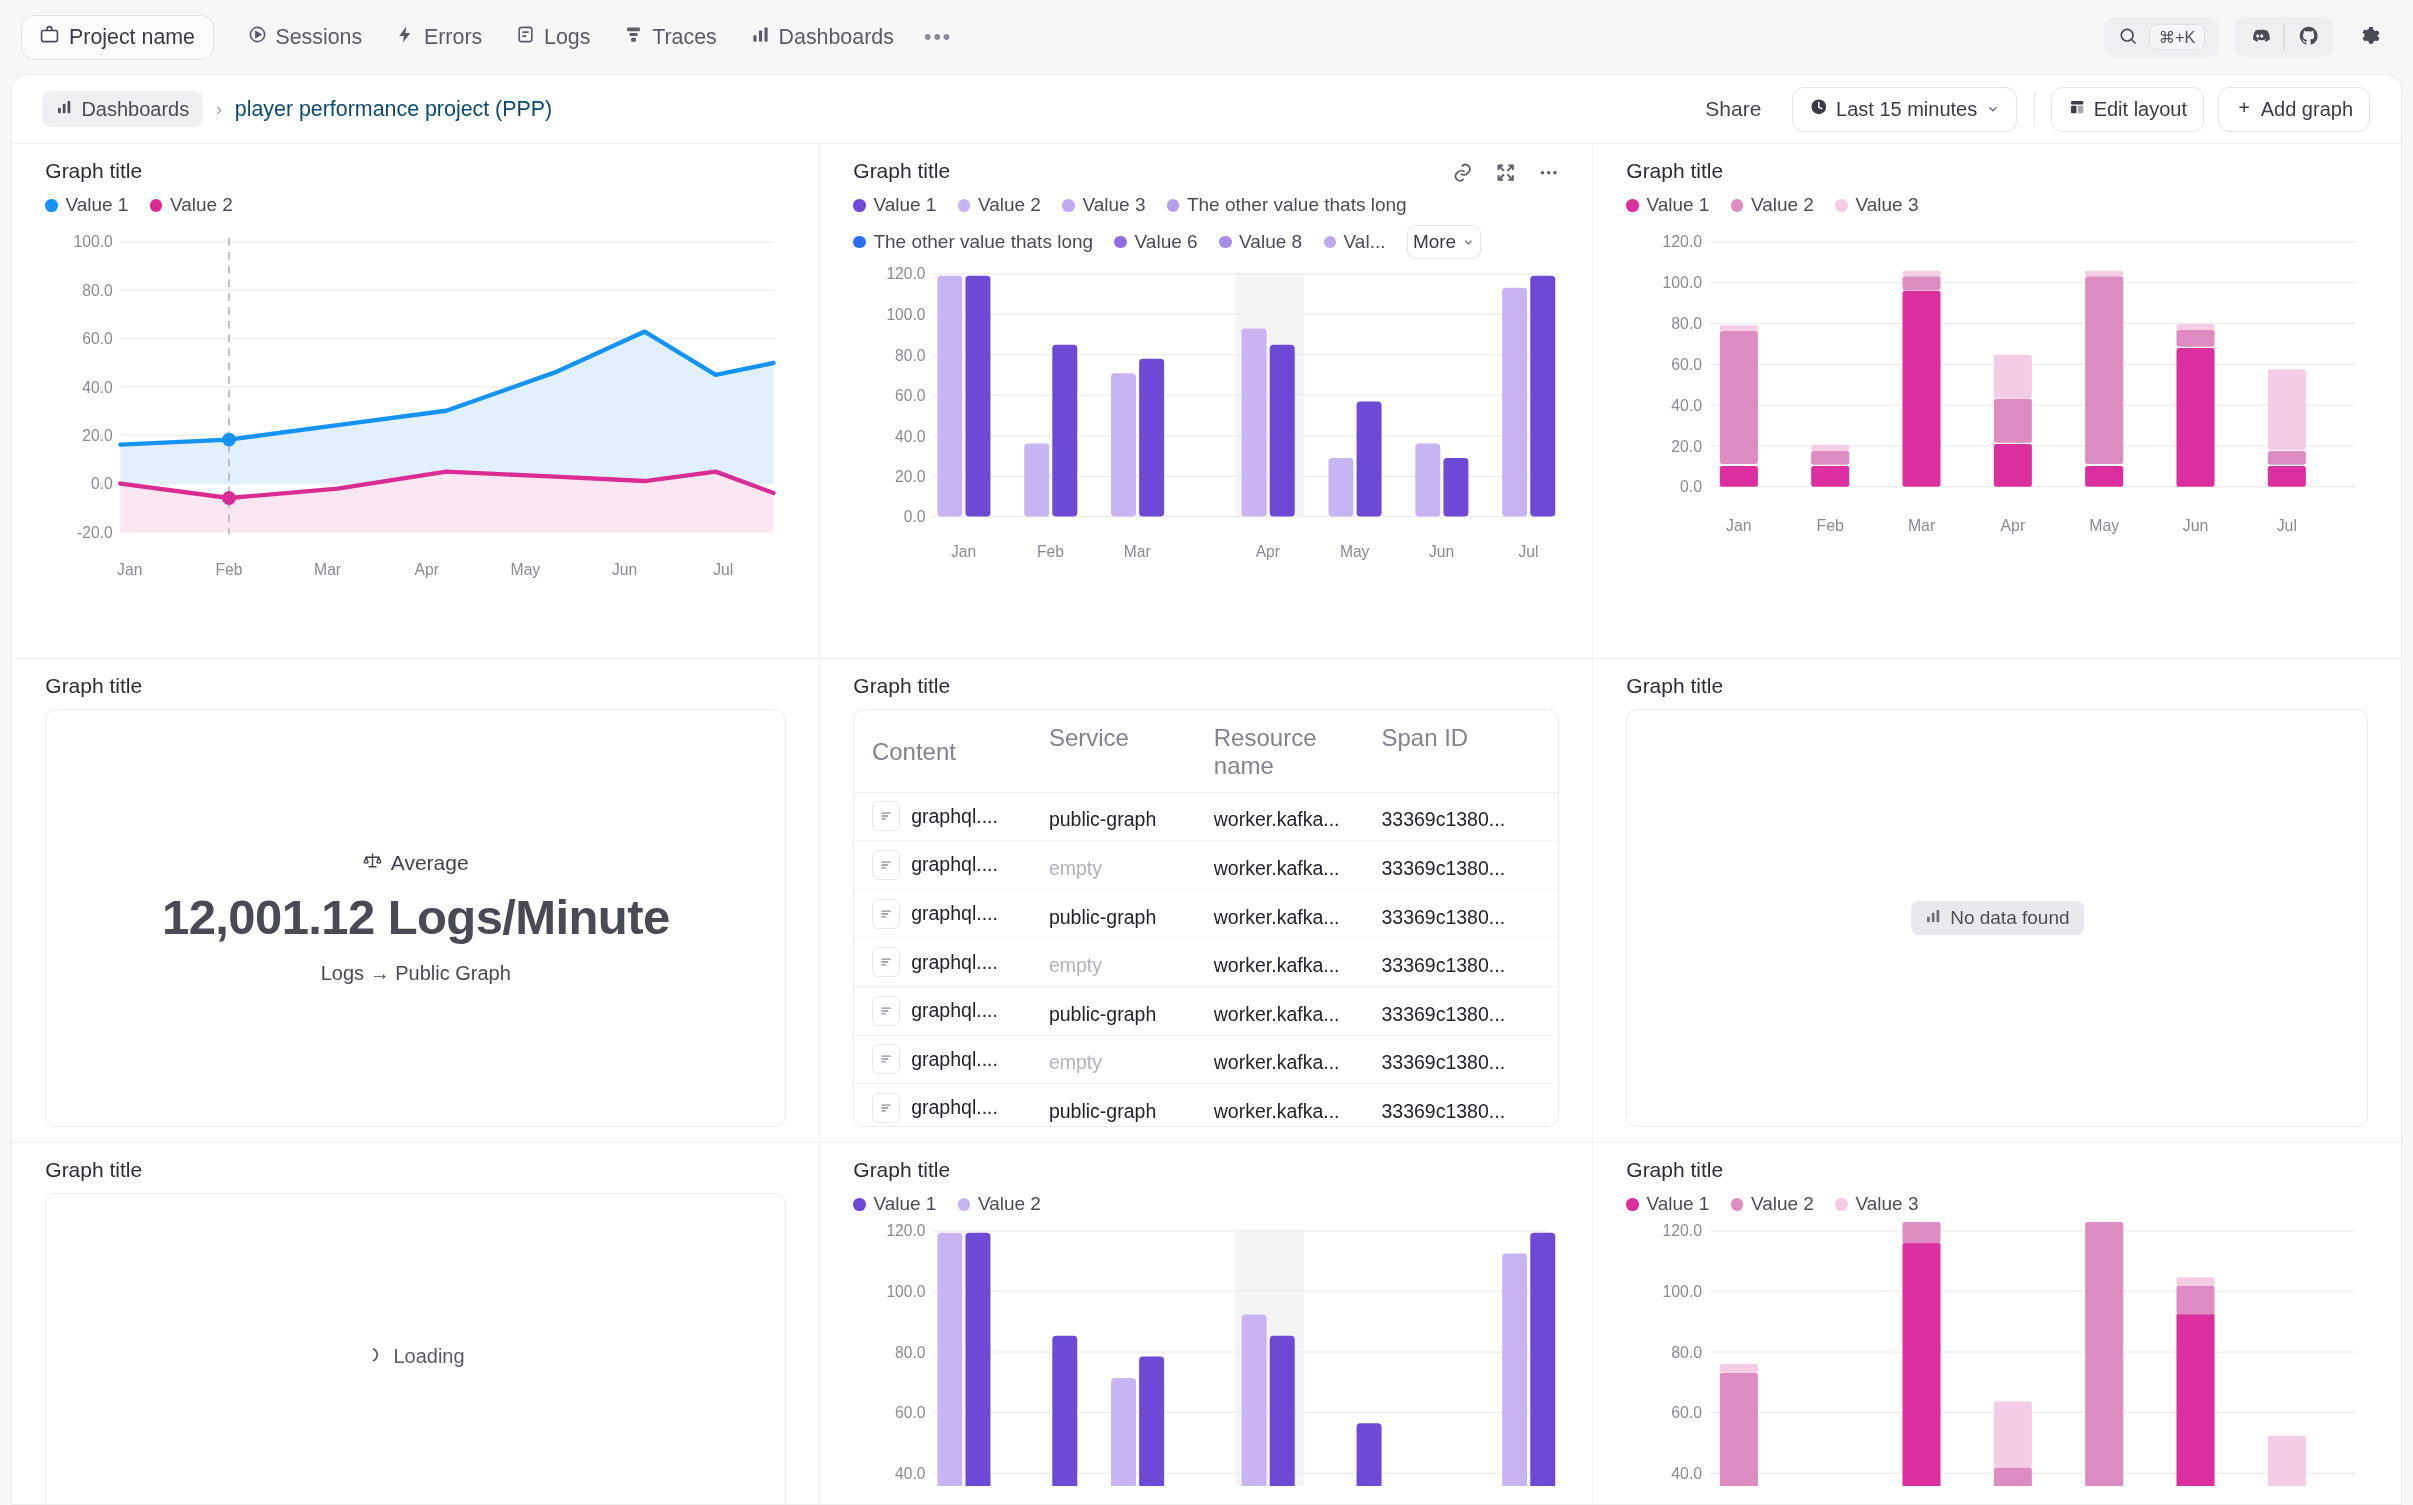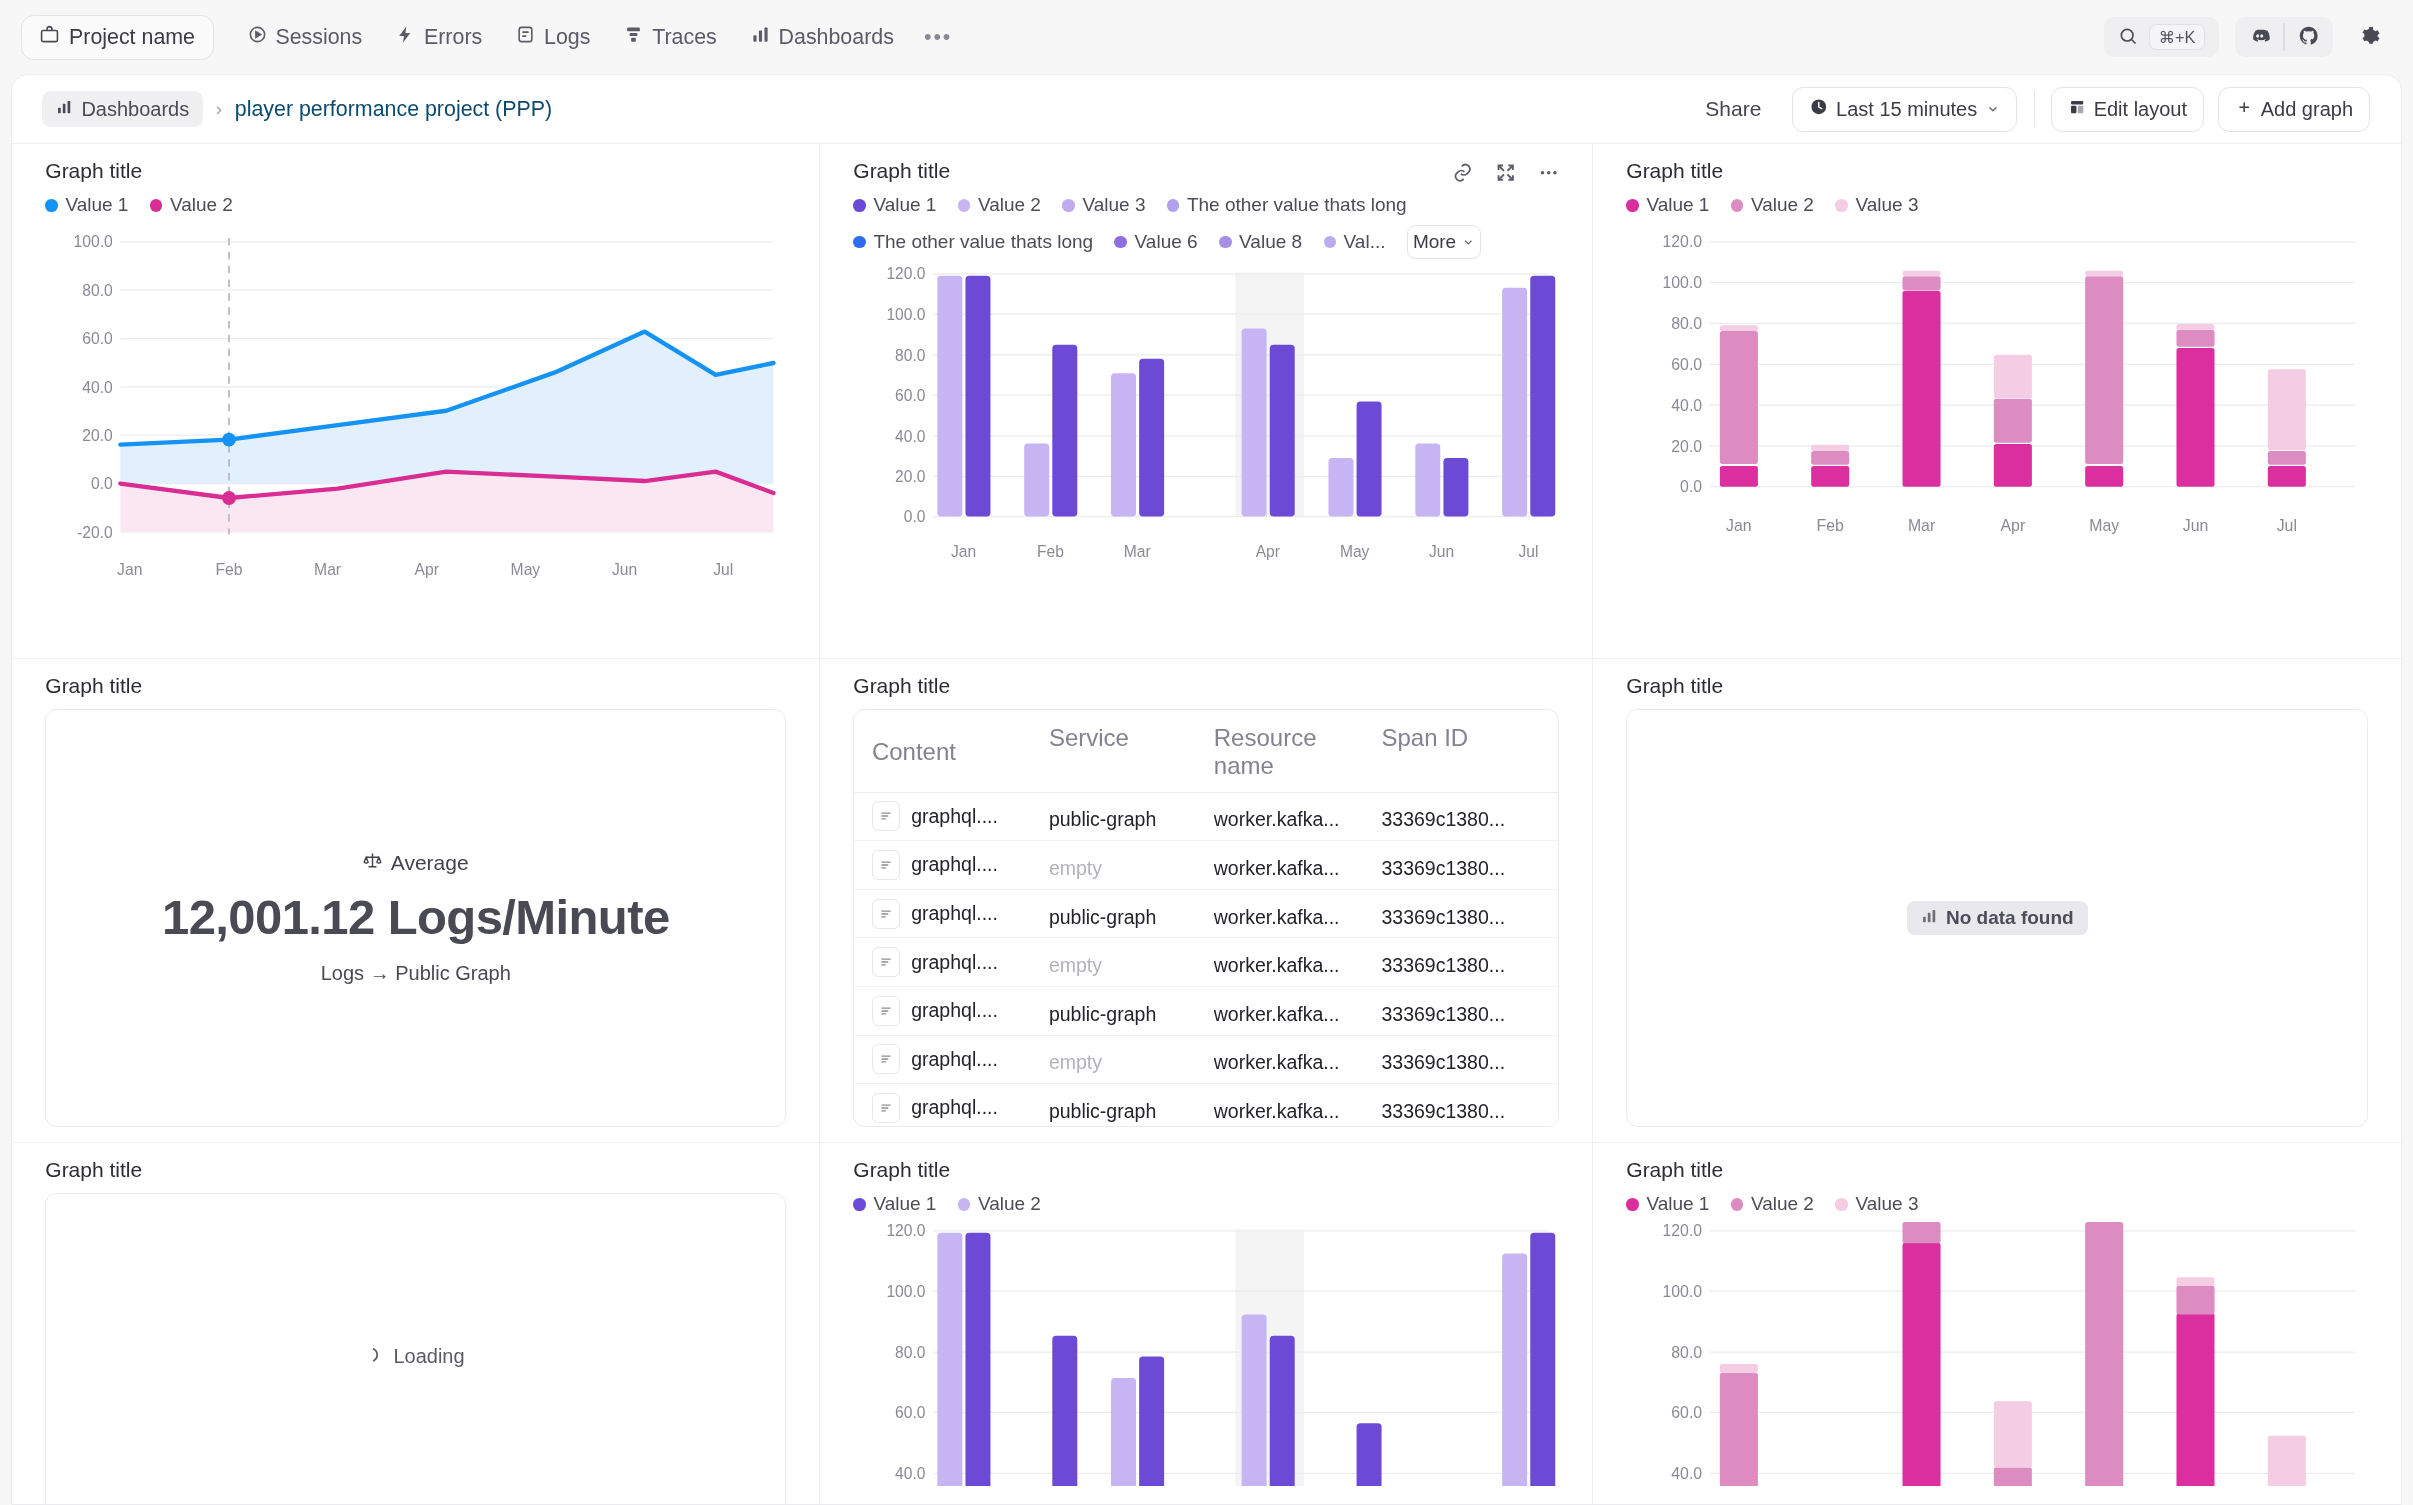--- a/index.html
+++ b/index.html
@@ -131,21 +131,21 @@
     border: 1.3px solid #ebebee; border-radius: 11.3px;
     height: calc(100% - 44px);
     display: flex; flex-direction: column; align-items: center; justify-content: center;
   }
   .avg-row { display: flex; align-items: center; gap: 8.8px; font-size: 21px; color: #43434e; margin-bottom: 14px; }
   .bignum { font-size: 49px; font-weight: 700; color: #4a4a55; letter-spacing: -0.6px; white-space: nowrap; }
   .subcap { font-size: 20px; color: #4a4a55; margin-top: 17.6px; }
   .nodata {
     display:flex; align-items:center; gap:8.8px;
     background:#e9e9ed; border-radius:7.5px; padding:6.3px 14px;
-    font-size:19px; color:#4d4d58;font-weight:bold;
+    font-size:19px; color:#4d4d58;
   }
   .loading { display:flex; align-items:center; gap:8.8px; font-size:20px; color:#5a5a66; }
 
   
   .tbl {
     border: 1.3px solid #ebebee; border-radius: 11.3px; overflow: hidden;
     height: calc(100% - 44px);
   }
   .thead { display: flex; padding: 14px 17.6px 11.3px 17.6px; border-bottom: 1.3px solid #eeeef0; }
   .th { font-size: 24px; color: #83838f; }

